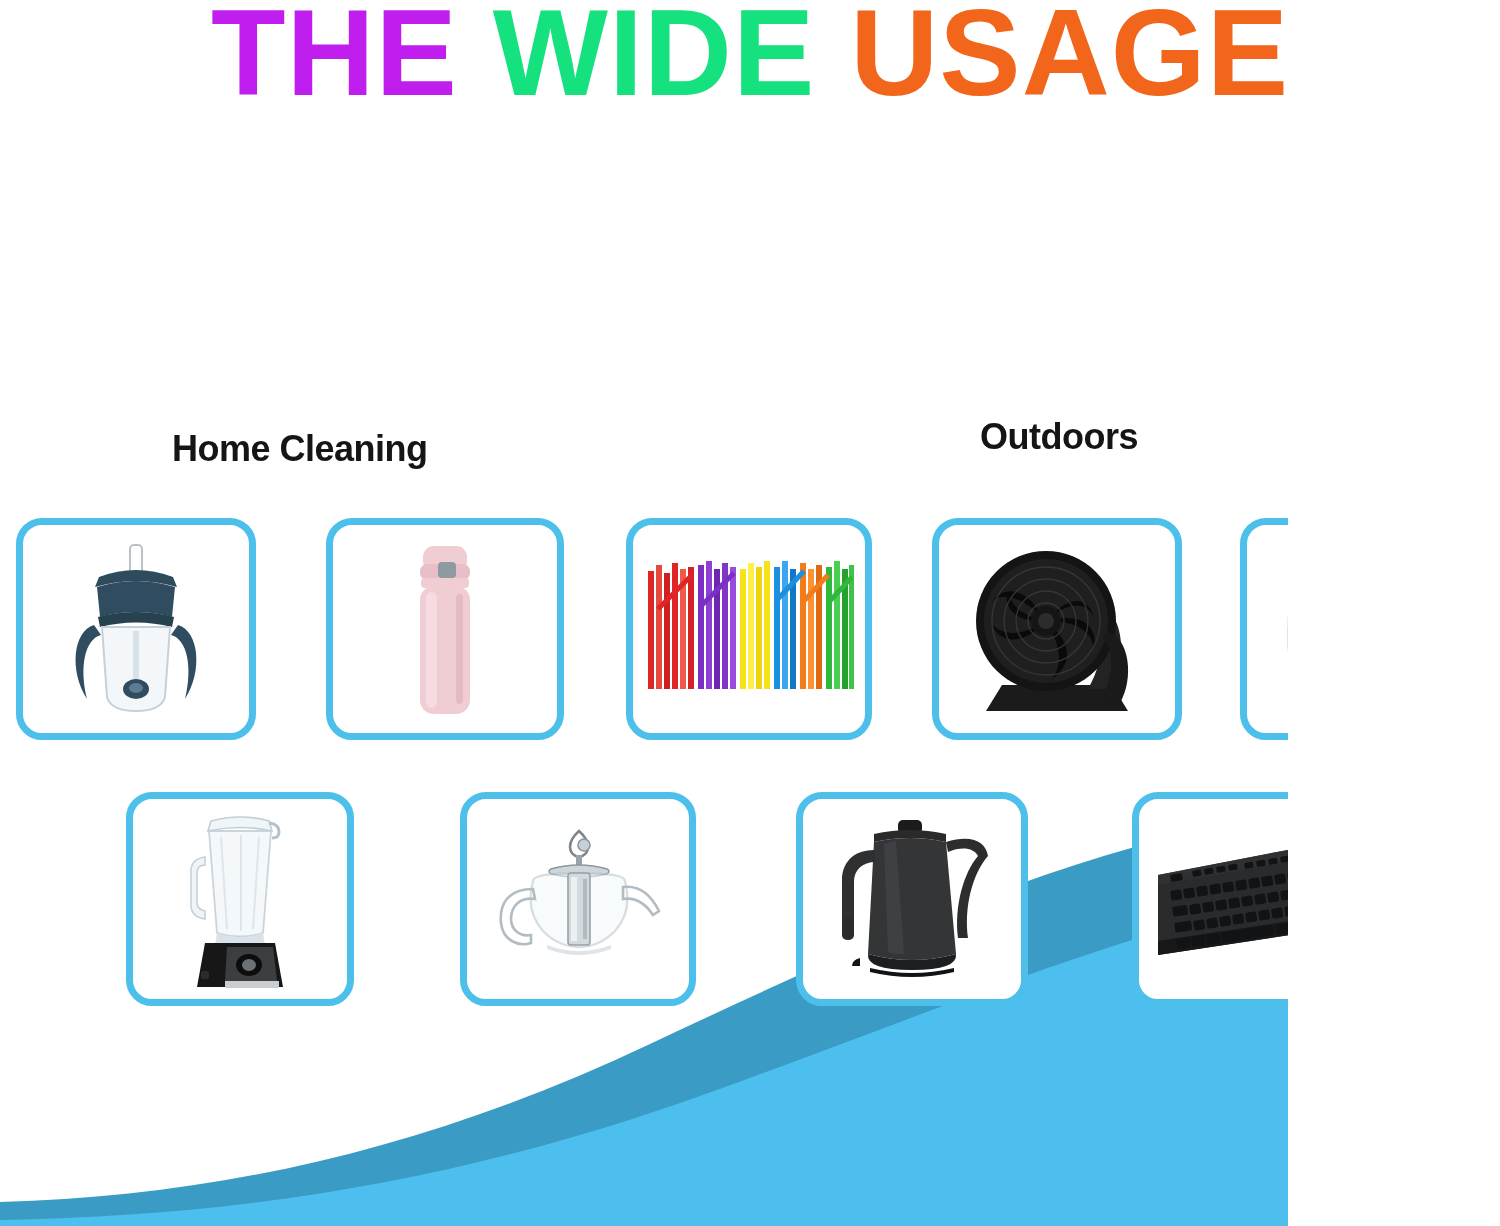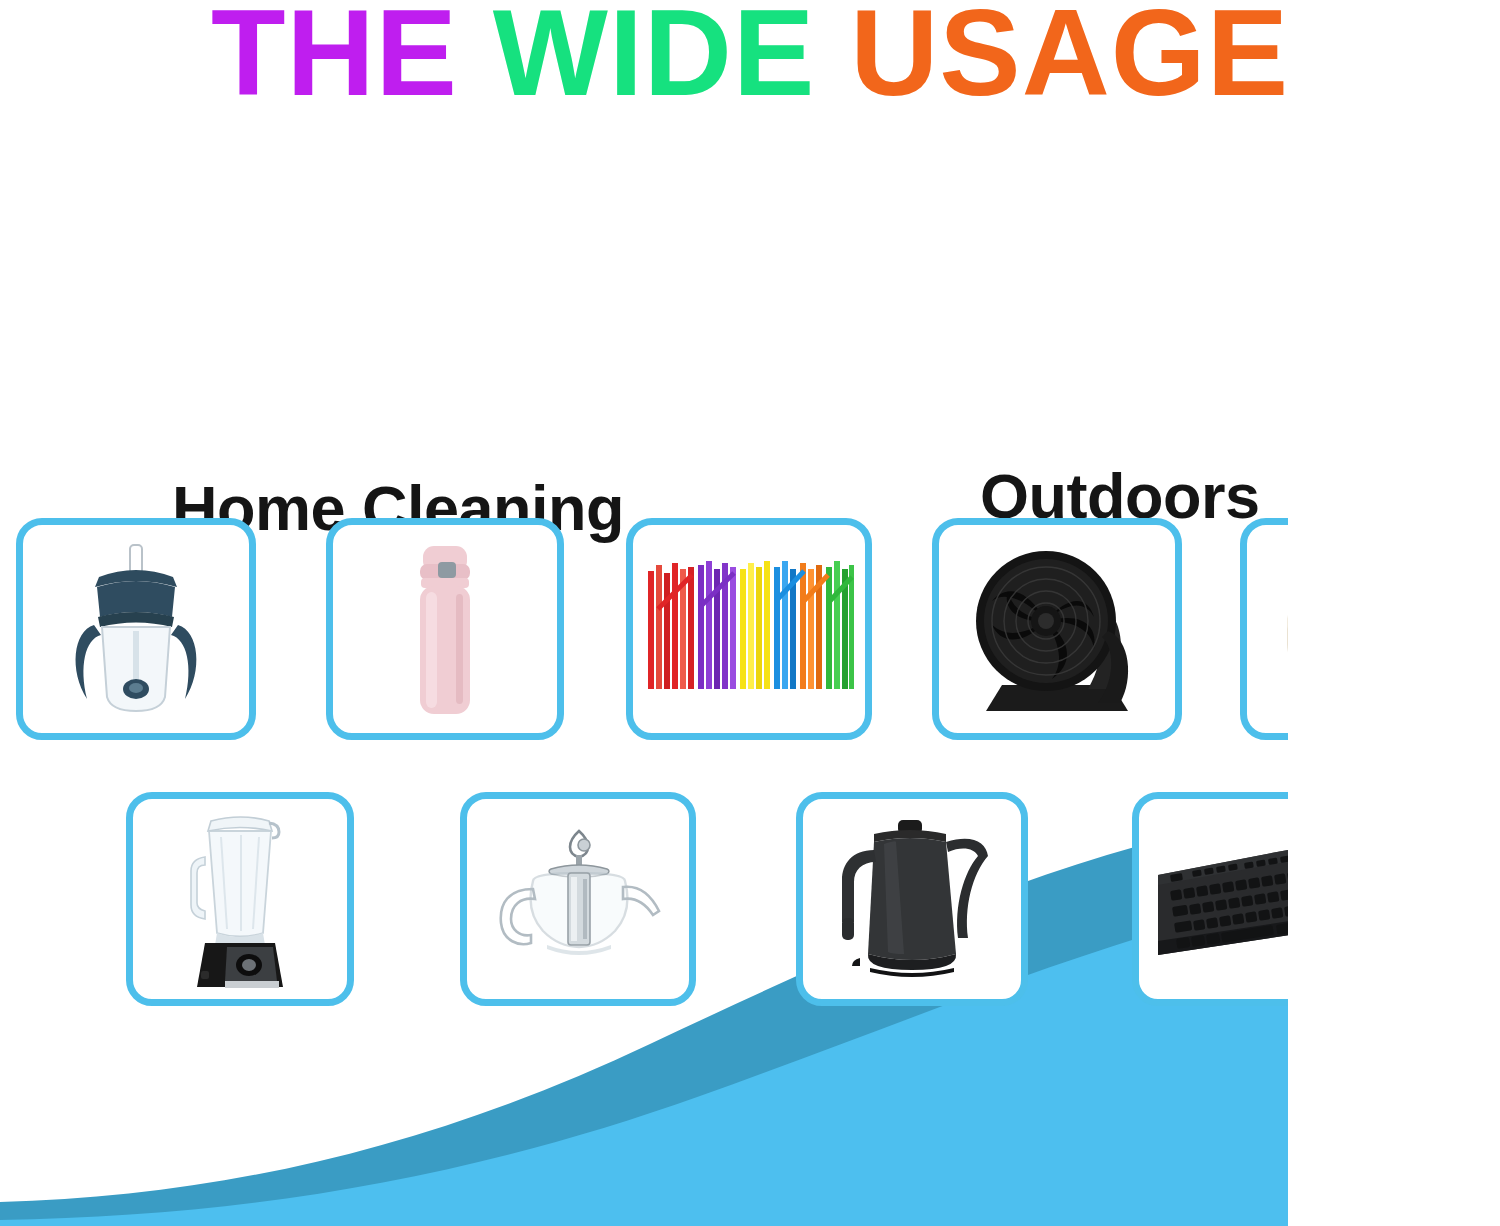--- a/index.html
+++ b/index.html
@@ -35,25 +35,24 @@
   }
   .title .w1 { color: #bf1eef; }
   .title .w2 { color: #16e17f; }
   .title .w3 { color: #f2661b; }
   .title span { display: inline-block; }
 
   
   .heading {
     position: absolute;
     font-weight: 700;
-    font-size: 63px;
+    font-size: 36px;
     color: #151515;
     white-space: nowrap;
     letter-spacing: -0.5px;
-    margin-top: 44px;
   }
   #heading-home { left: 172px; top: 428px; }
   #heading-outdoors { left: 980px; top: 416px; }
 
   
   .card {
     position: absolute;
     background: #ffffff;
     border: 7px solid #4dbfeb;
     border-radius: 26px;

